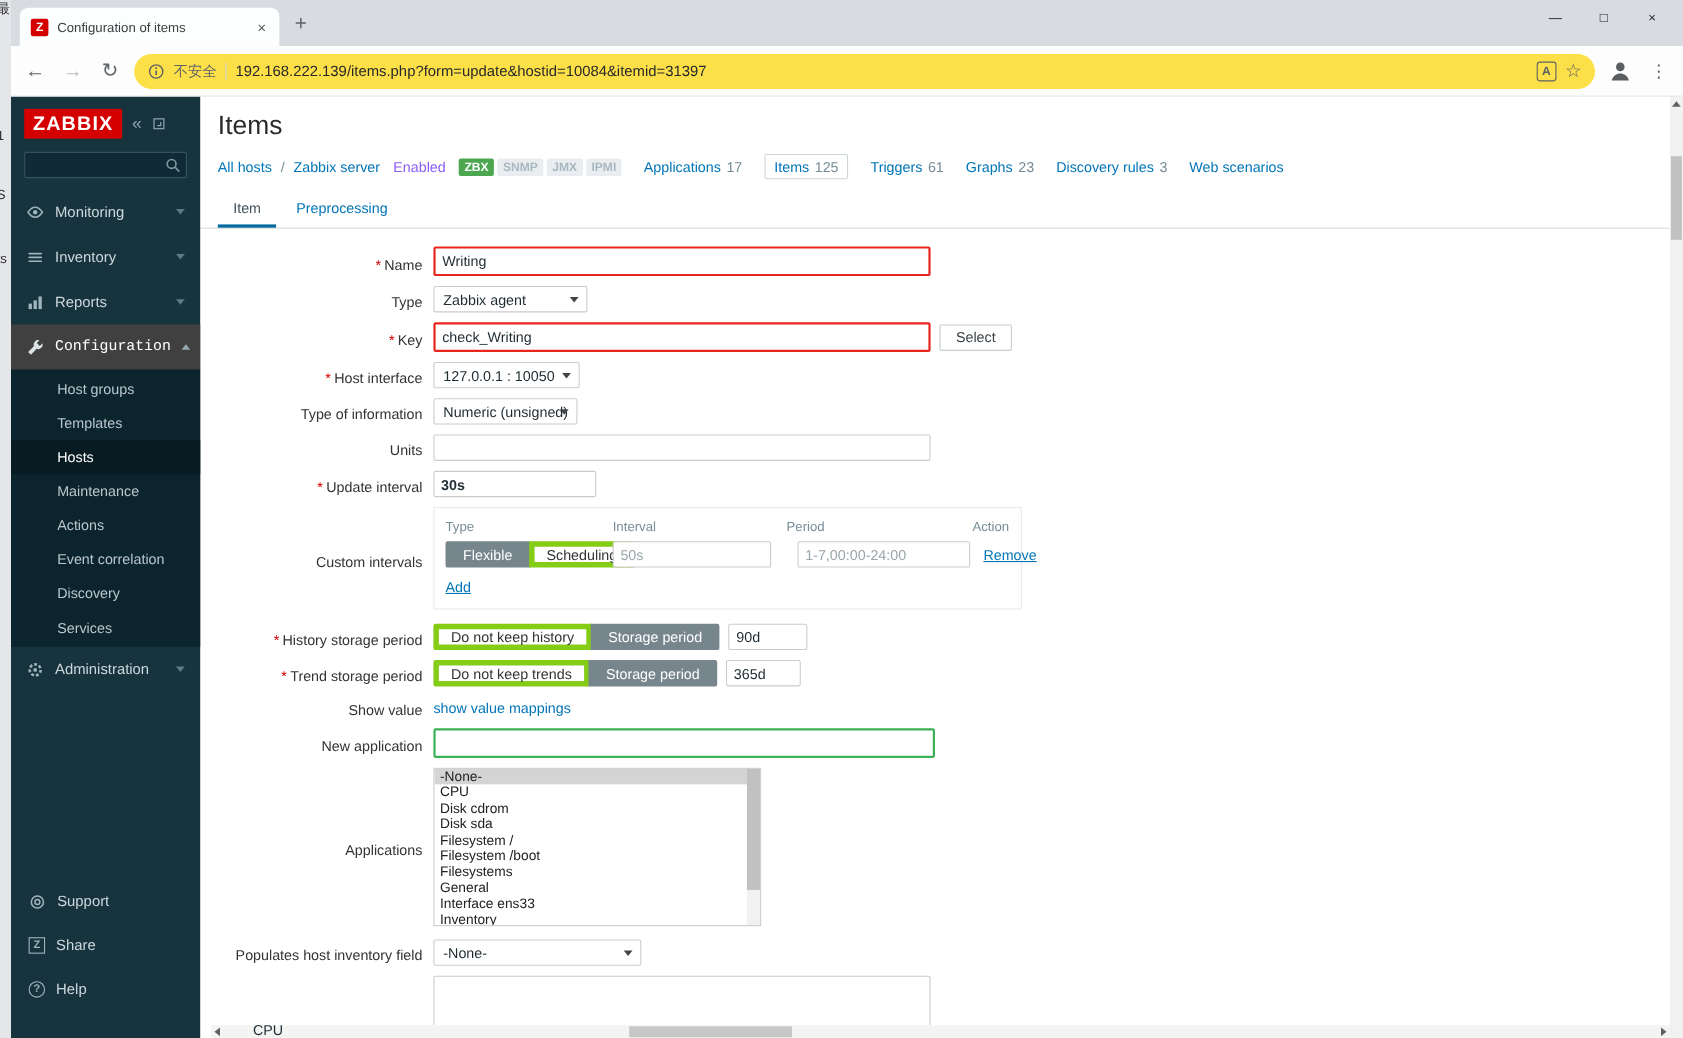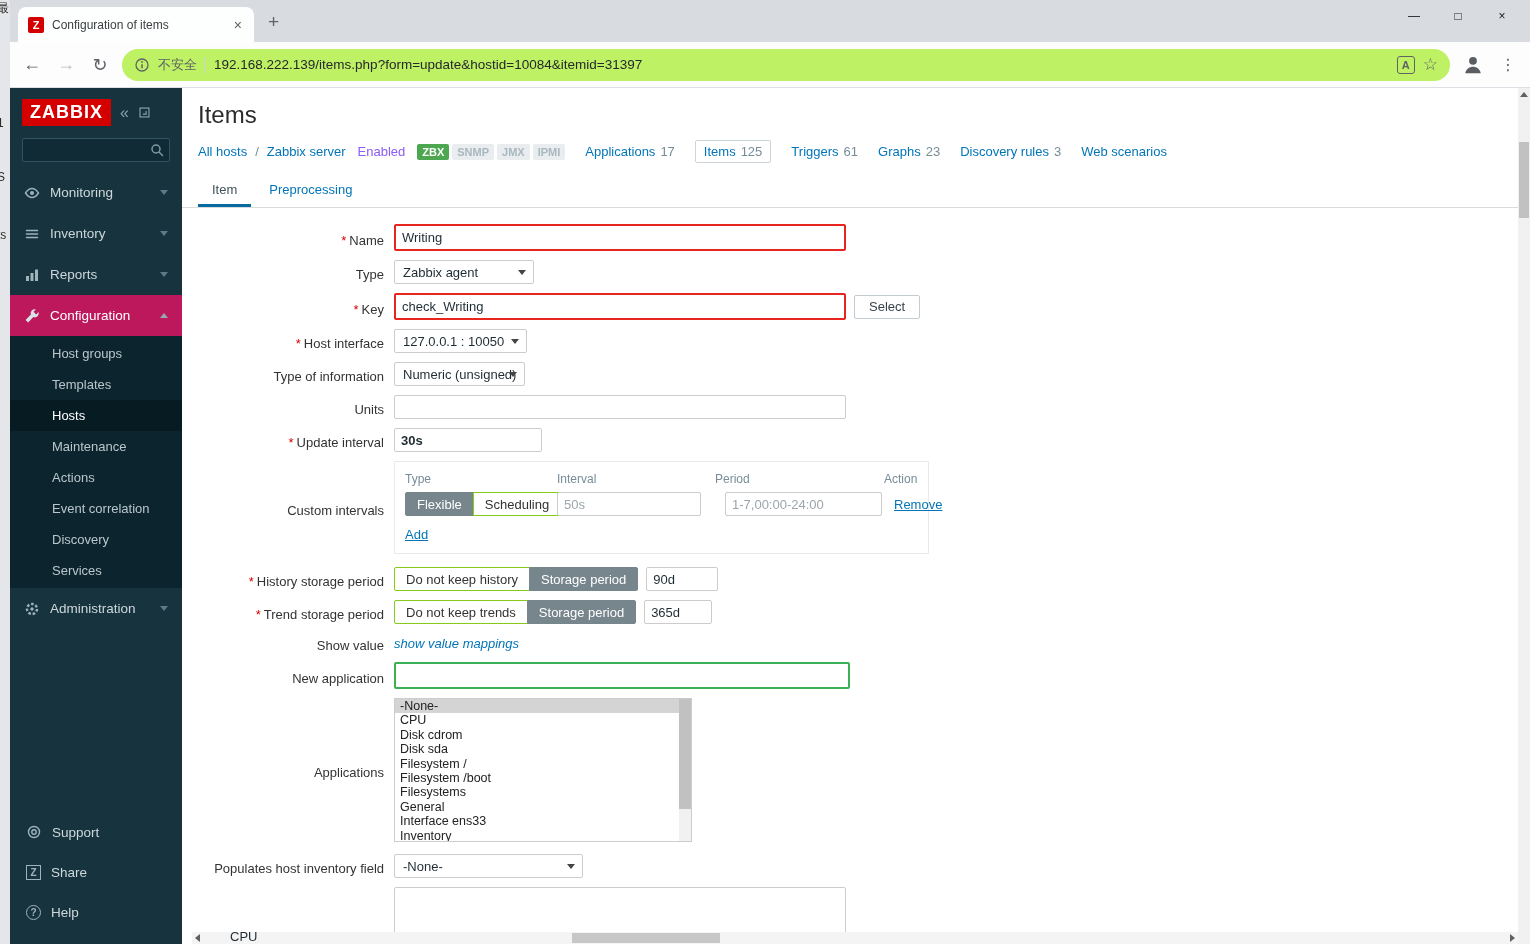--- a/index.html
+++ b/index.html
@@ -18,21 +18,21 @@
   .favicon { width:16px; height:16px; background:#d40000; color:#fff; font-size:11px; font-weight:bold; display:flex; align-items:center; justify-content:center; border-radius:2px; flex:0 0 16px; }
   .tabtitle { flex:1; font-size:12px; color:#3c4043; white-space:nowrap; overflow:hidden; text-overflow:ellipsis; }
   .tabclose { color:#5f6368; font-size:14px; line-height:14px; padding:0 2px; }
   .newtab { position:absolute; left:258px; top:11px; font-size:19px; color:#5f6368; }
   .wcontrols { position:absolute; right:6px; top:2px; display:flex; }
   .wc { width:44px; height:28px; display:flex; align-items:center; justify-content:center; font-size:12px; color:#202124; }
 
   .toolbar { position:absolute; left:0; top:42px; right:0; height:46px; background:#fdfdfd; border-bottom:1px solid #dcdfe3; display:flex; align-items:center; padding:0 10px; gap:10px; }
   .navbtn { font-size:18px; color:#5f6368; width:24px; text-align:center; }
   .navbtn.dis { color:#bdc1c6; }
-  .omnibox { flex:1; height:32px; background:#bef264; border-radius:16px; display:flex; align-items:center; padding:0 12px; gap:8px; color:#5f6368; }
+  .omnibox { flex:1; height:32px; background:#fde047; border-radius:16px; display:flex; align-items:center; padding:0 12px; gap:8px; color:#5f6368; }
   .sectext { font-size:13px; color:#5f6368; white-space:nowrap; }
   .omni-div { width:1px; height:16px; background:#d0d3d7; }
   .urltext { font-size:13.5px; color:#26282b; white-space:nowrap; overflow:hidden; flex:1; }
   .translate { width:18px; height:18px; border:1.5px solid #5f6368; border-radius:3px; font-size:11px; font-weight:bold; color:#5f6368; display:flex; align-items:center; justify-content:center; }
   .star { font-size:17px; color:#5f6368; }
   .avatar { width:26px; height:26px; border-radius:50%; display:flex; align-items:center; justify-content:center; color:#5a5e63; }
   .dots { font-size:16px; color:#5f6368; padding:0 4px; }
 
   
   .zpage { position:absolute; left:0; top:88px; right:0; bottom:0; background:#fff; }
@@ -41,30 +41,30 @@
   .sidebar { position:absolute; left:0; top:0; bottom:0; width:172px; background:#17333e; color:#c6d2d6; z-index:2; }
   .logorow { display:flex; align-items:center; gap:9px; padding:11px 12px 8px 12px; }
   .logo { background:#d40000; color:#fff; font-weight:bold; font-size:18px; letter-spacing:1px; padding:3px 8px; }
   .collapse { color:#8ba2ab; font-size:16px; line-height:14px; }
   .compact { color:#8ba2ab; display:flex; }
   .searchwrap { margin:4px 12px 10px 12px; position:relative; }
   .sinput { width:100%; height:24px; background:#102b36; border:1px solid #33525e; border-radius:2px; color:#cfdbe0; font-size:12px; padding:0 24px 0 8px; font-family:inherit; }
   .sicon { position:absolute; right:5px; top:4px; color:#7f97a0; }
   .mitem { height:41px; display:flex; align-items:center; gap:10px; padding:0 14px; font-size:13.5px; color:#cdd8dc; cursor:default; }
   .mitem .micon { color:#9fb3bb; display:flex; flex:0 0 16px; }
-  .mitem.cfg { background:#be185d; color:#fff; }
+  .mitem.cfg { background:#404040; color:#fff;font-family:Liberation Mono, monospace; }
   .mitem.cfg .micon { color:#d9e3e7; }
   .chev { width:0; height:0; border-left:4px solid transparent; border-right:4px solid transparent; margin-left:auto; }
   .chev.down { border-top:5px solid #5e7a87; }
   .chev.up { border-bottom:5px solid #93a9b2; }
   .submenu { background:#0c242d; padding:2px 0; }
   .subitem { height:31px; display:flex; align-items:center; padding:0 14px 0 42px; font-size:13px; color:#b9c7cc; }
   .subitem.active { background:#071b22; color:#fff; }
   .sfooter { position:absolute; left:0; right:0; bottom:12px; }
-  .fitem { height:40px; display:flex; align-items:center; gap:10px; padding:0 16px; font-size:13.5px; color:#cdd8dc; }
+  .fitem { height:40px; display:flex; align-items:flex-start; gap:10px; padding:0 16px; font-size:13.5px; color:#cdd8dc; }
   .fitem .micon { color:#9fb3bb; display:flex; flex:0 0 16px; }
   .cicon { width:15px; height:15px; border:1.4px solid #9fb3bb; border-radius:50%; font-size:10px; font-weight:bold; color:#9fb3bb; display:flex; align-items:center; justify-content:center; }
   .zbox { width:15px; height:15px; border:1.4px solid #9fb3bb; font-size:10px; font-weight:bold; color:#9fb3bb; display:flex; align-items:center; justify-content:center; }
 
   
   .content { position:absolute; left:172px; top:0; right:12px; bottom:12px; background:#fff; overflow:hidden; }
   .ptitle { font-size:24px; font-weight:normal; color:#2b2b2b; padding:13px 16px 5px 16px; }
   .crumb { display:flex; align-items:center; gap:8px; padding:6px 16px; font-size:13px; color:#333; }
   a.link { color:#0275b8; text-decoration:none; cursor:pointer; }
   .sep { color:#768d99; }
@@ -89,27 +89,27 @@
   .fctrl { display:flex; align-items:center; gap:8px; }
   .inp { height:24px; border:1px solid #ccc; border-radius:2px; padding:0 6px; font-size:13px; color:#1f2c33; background:#fff; font-family:inherit; }
   .inp::placeholder { color:#9aa6ab; }
   .inp.redbox { border:2px solid #e8261f; height:27px; }
   .inp.greenbox { border:2px solid #3cb054; height:27px; }
   .w452 { width:452px; }
   .sel { height:24px; border:1px solid #ccc; border-radius:2px; background:#fff; display:inline-flex; align-items:center; padding:0 24px 0 8px; position:relative; font-size:13px; color:#1f2c33; white-space:nowrap; }
   .sel::after { content:""; position:absolute; right:7px; top:9px; border-left:4px solid transparent; border-right:4px solid transparent; border-top:5px solid #444; }
   .btn { height:24px; padding:0 14px; border:1px solid #c2ccd1; background:#fff; border-radius:2px; font-size:13px; color:#384348; display:inline-flex; align-items:center; }
   .seg { display:inline-flex; }
-  .sbtn { height:24px; display:inline-flex; align-items:center; padding:0 11px; font-size:13px; border:1px solid #84cc16; color:#333; background:#fff; }
+  .sbtn { height:24px; display:inline-flex; align-items:center; padding:0 11px; font-size:13px; border:5px solid #84cc16; color:#333; background:#fff; }
   .sbtn + .sbtn { margin-left:-1px; }
   .sbtn:first-child { border-radius:2px 0 0 2px; }
   .sbtn:last-child { border-radius:0 2px 2px 0; }
   .sbtn.on { background:#77858d; border-color:#77858d; color:#fff; }
   .ulink { color:#0275b8; text-decoration:underline; font-size:13px; cursor:pointer; }
-  .plainlink { color:#0275b8; font-size:13px; cursor:pointer;font-style:italic; }
+  .plainlink { color:#0275b8; font-size:13px; cursor:pointer; }
 
   .ci { border:1px solid #e7ebed; width:535px; padding:10px; }
   .ci-head { display:flex; font-size:12px; color:#768d99; margin-bottom:6px; }
   .ci-head .c1 { width:152px; } .ci-head .c2 { width:158px; } .ci-head .c3 { width:169px; }
   .ci-row { display:flex; align-items:center; }
   .ci-row .g1 { width:152px; } .ci-row .i2 { width:144px; margin-right:24px; } .ci-row .i3 { width:157px; margin-right:12px; }
   .ci-add { margin-top:9px; }
 
   .listbox { width:298px; height:144px; border:1px solid #ccc; position:relative; overflow:hidden; background:#fff; }
   .opt { font-size:12.5px; line-height:14.4px; height:14.4px; padding:0 5px; color:#222; white-space:nowrap; }

